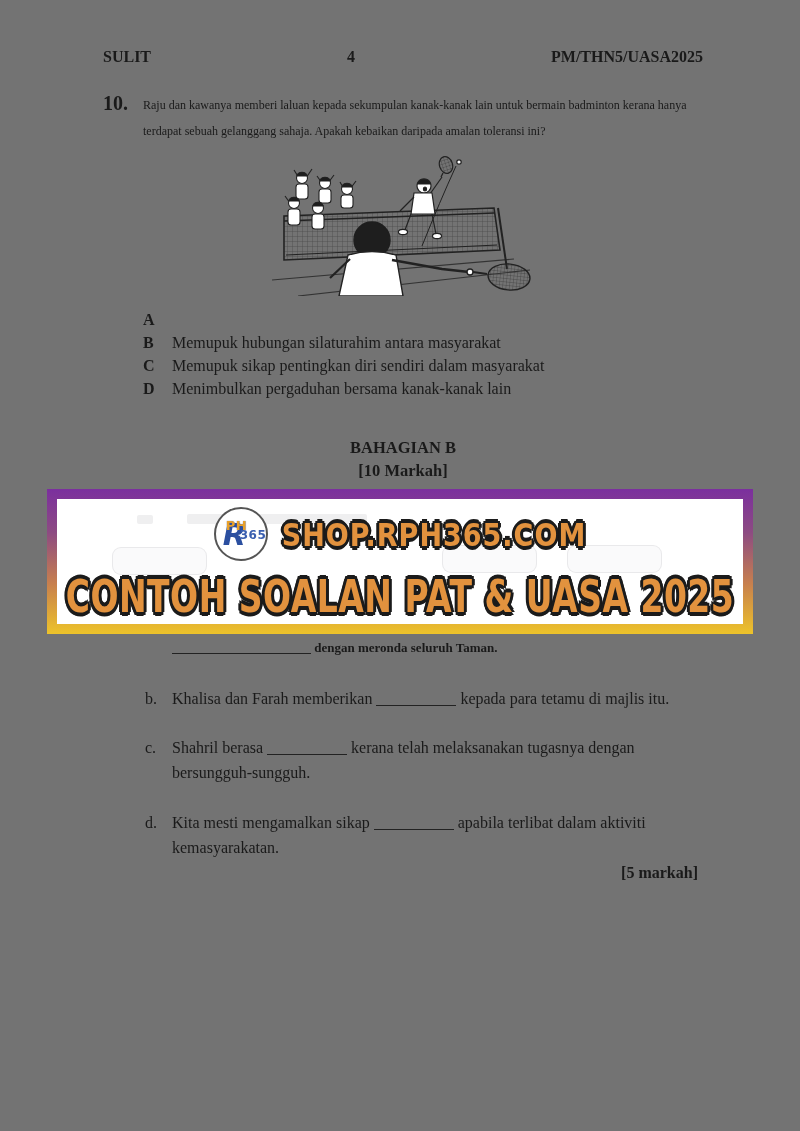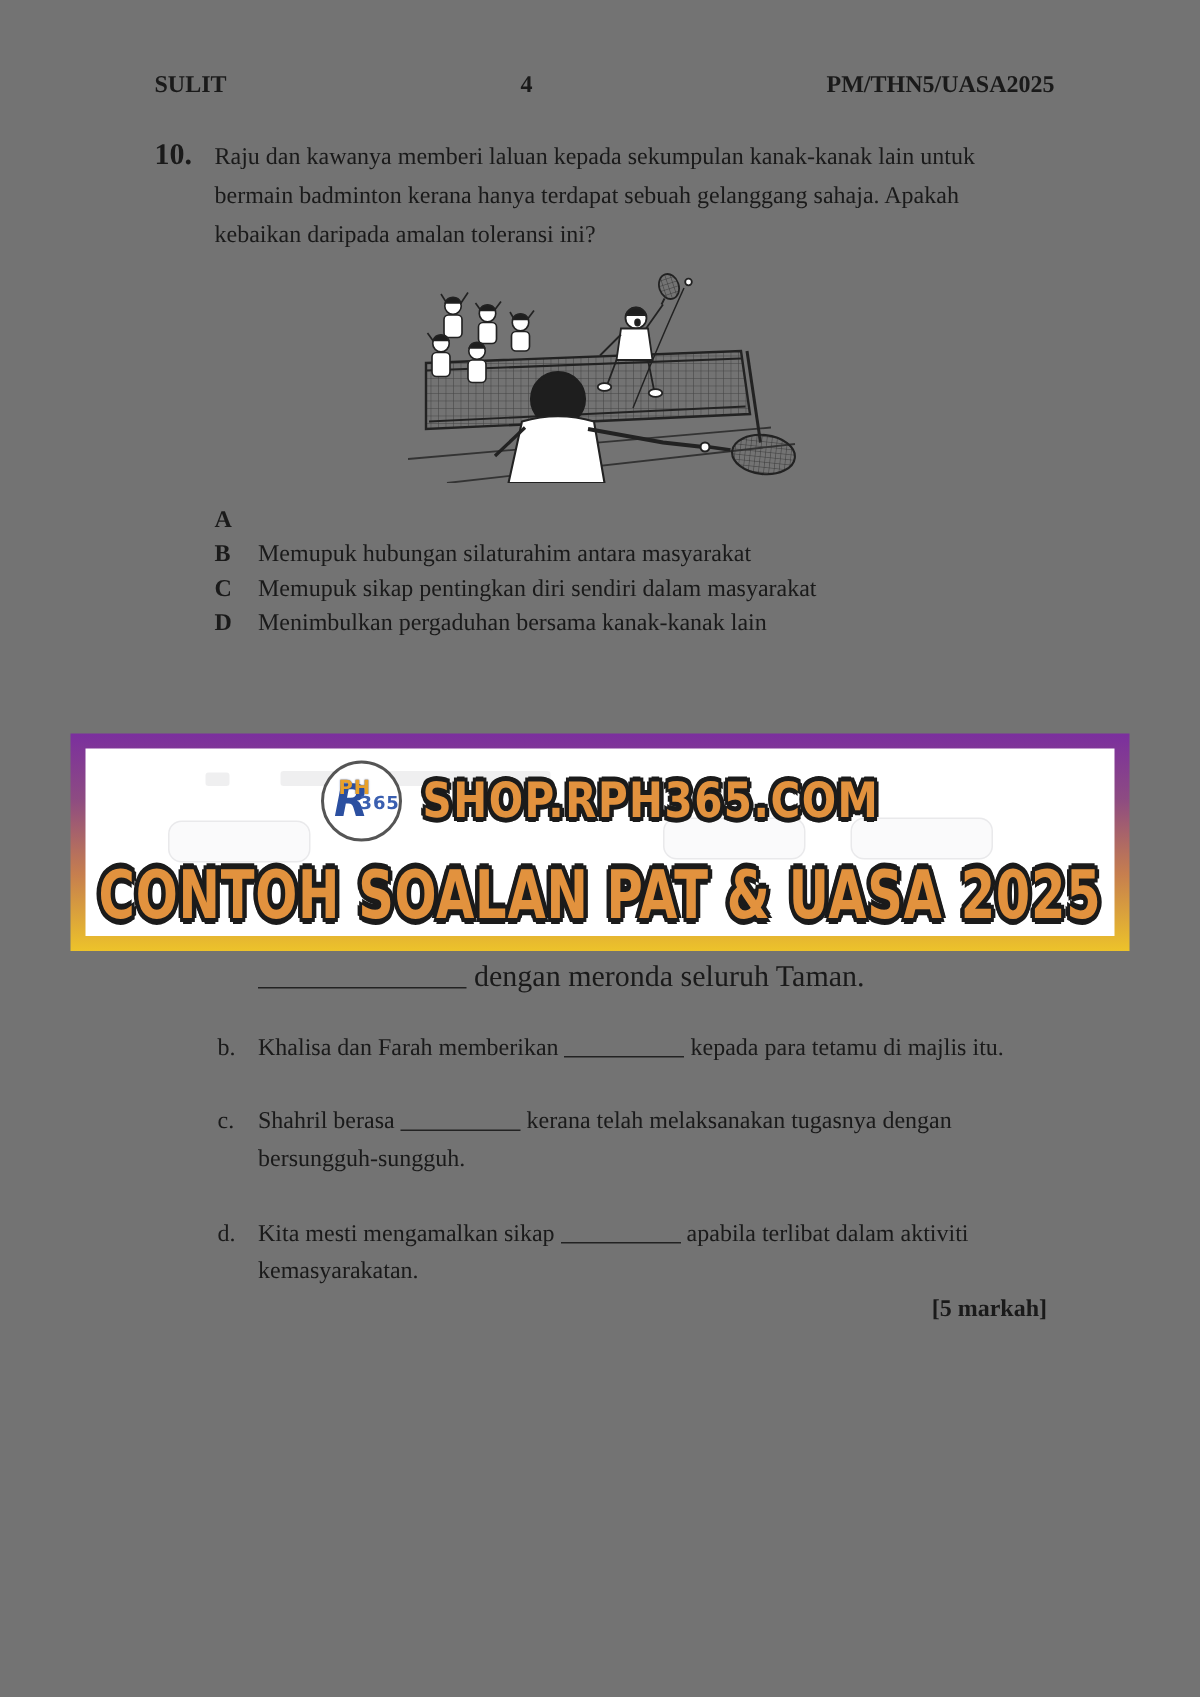--- a/index.html
+++ b/index.html
@@ -14,21 +14,21 @@
   }
   .content { margin-left:103px; width:600px; }
 
   
   .hdr { display:flex; justify-content:space-between; align-items:baseline;
          padding-top:48px; font-weight:bold; font-size:16px; }
 
   
   .q10 { display:flex; margin-top:26px; }
   .q10 .qnum { width:40px; font-weight:bold; font-size:20px; flex:0 0 40px; }
-  .q10 .qtext { font-size:16px; line-height:26px; width:548px; }
+  .q10 .qtext { font-size:12px; line-height:26px; width:548px; }
 
   
   .fig { margin-top:12px; text-align:center; }
   .fig svg { display:inline-block; }
 
   
   .opts { margin-top:8px; }
   .opt { display:flex; font-size:16px; line-height:23px; }
   .opt .letter { width:29px; margin-left:40px; font-weight:bold; flex:0 0 29px; }
 
@@ -62,21 +62,21 @@
     color:#e2923e; white-space:nowrap;
     text-shadow:
       -2px -2px 0 #1b1b1b, 2px -2px 0 #1b1b1b, -2px 2px 0 #1b1b1b, 2px 2px 0 #1b1b1b,
       -3px 0 0 #1b1b1b, 3px 0 0 #1b1b1b, 0 -3px 0 #1b1b1b, 0 3px 0 #1b1b1b;
   }
   .shopline { font-size:27px; transform:scaleY(1.2); letter-spacing:1px; }
   .headline { position:relative; text-align:center; font-size:33px; letter-spacing:0.5px;
               transform:scaleY(1.35); margin-top:14px; }
 
   
-  .fillA { position:absolute; left:172px; top:640px; font-size:20px; }
+  .fillA { position:absolute; left:172px; top:640px; font-size:13px;font-weight:bold; }
   .blank { display:inline-block; border-bottom:1.4px solid #222; height:14px; vertical-align:-2px; }
   .blank.w140 { width:139px; }
   .blank.w78  { width:80px; }
   .fitem { display:flex; font-size:16px; line-height:25px; }
   .fitem .flet { width:27px; margin-left:42px; flex:0 0 27px; }
   .fitem .fbody { width:528px; }
   .fb { margin-top:22px; }
   .fc { margin-top:24px; }
   .fd { margin-top:25px; }
 
@@ -182,20 +182,24 @@
       <div class="opt">
         <span class="letter">C</span>
         <span>Memupuk sikap pentingkan diri sendiri dalam masyarakat</span>
       </div>
       <div class="opt">
         <span class="letter">D</span>
         <span>Menimbulkan pergaduhan bersama kanak-kanak lain</span>
       </div>
     </div>
 
+    <div class="sec">
+      <div>BAHAGIAN B</div>
+      <div>[10 Markah]</div>
+    </div>
   </div>
 
   <div class="banner-wrap">
     <div class="banner-inner">
       <div class="ghost-bar" style="left:80px; top:16px; width:16px; height:9px;"></div>
       <div class="ghost-bar" style="left:130px; top:15px; width:180px; height:10px;"></div>
       <div class="ghost" style="left:55px; top:48px; width:95px; height:28px;"></div>
       <div class="ghost" style="left:385px; top:46px; width:95px; height:28px;"></div>
       <div class="ghost" style="left:510px; top:46px; width:95px; height:28px;"></div>
       <div class="brandrow">

